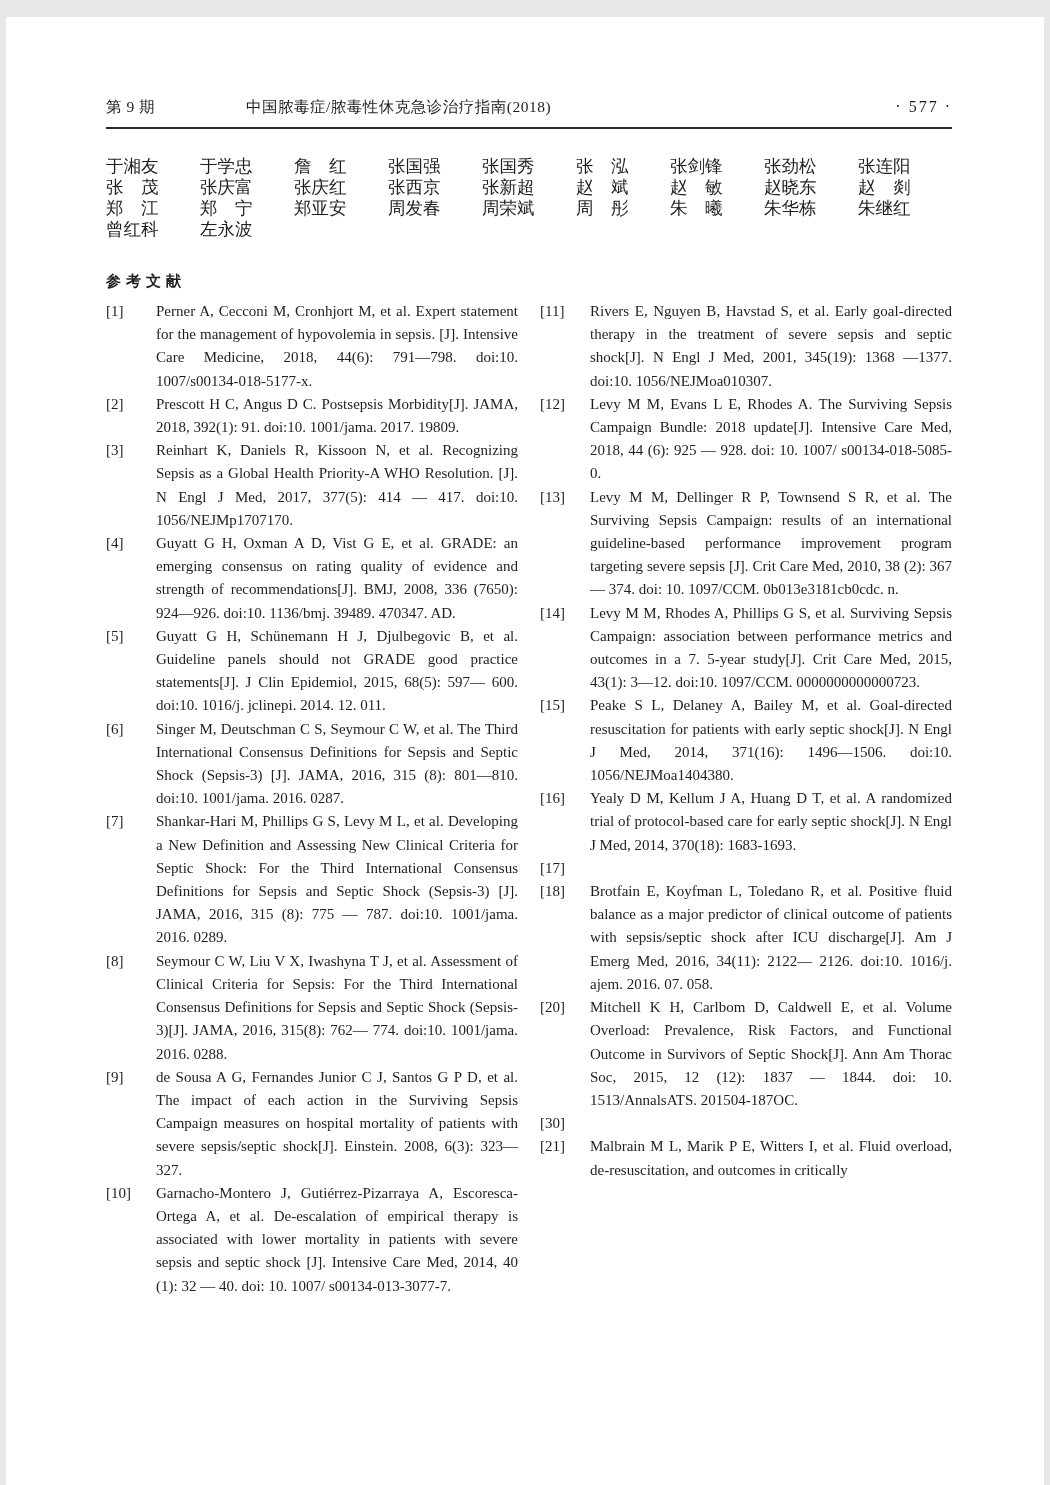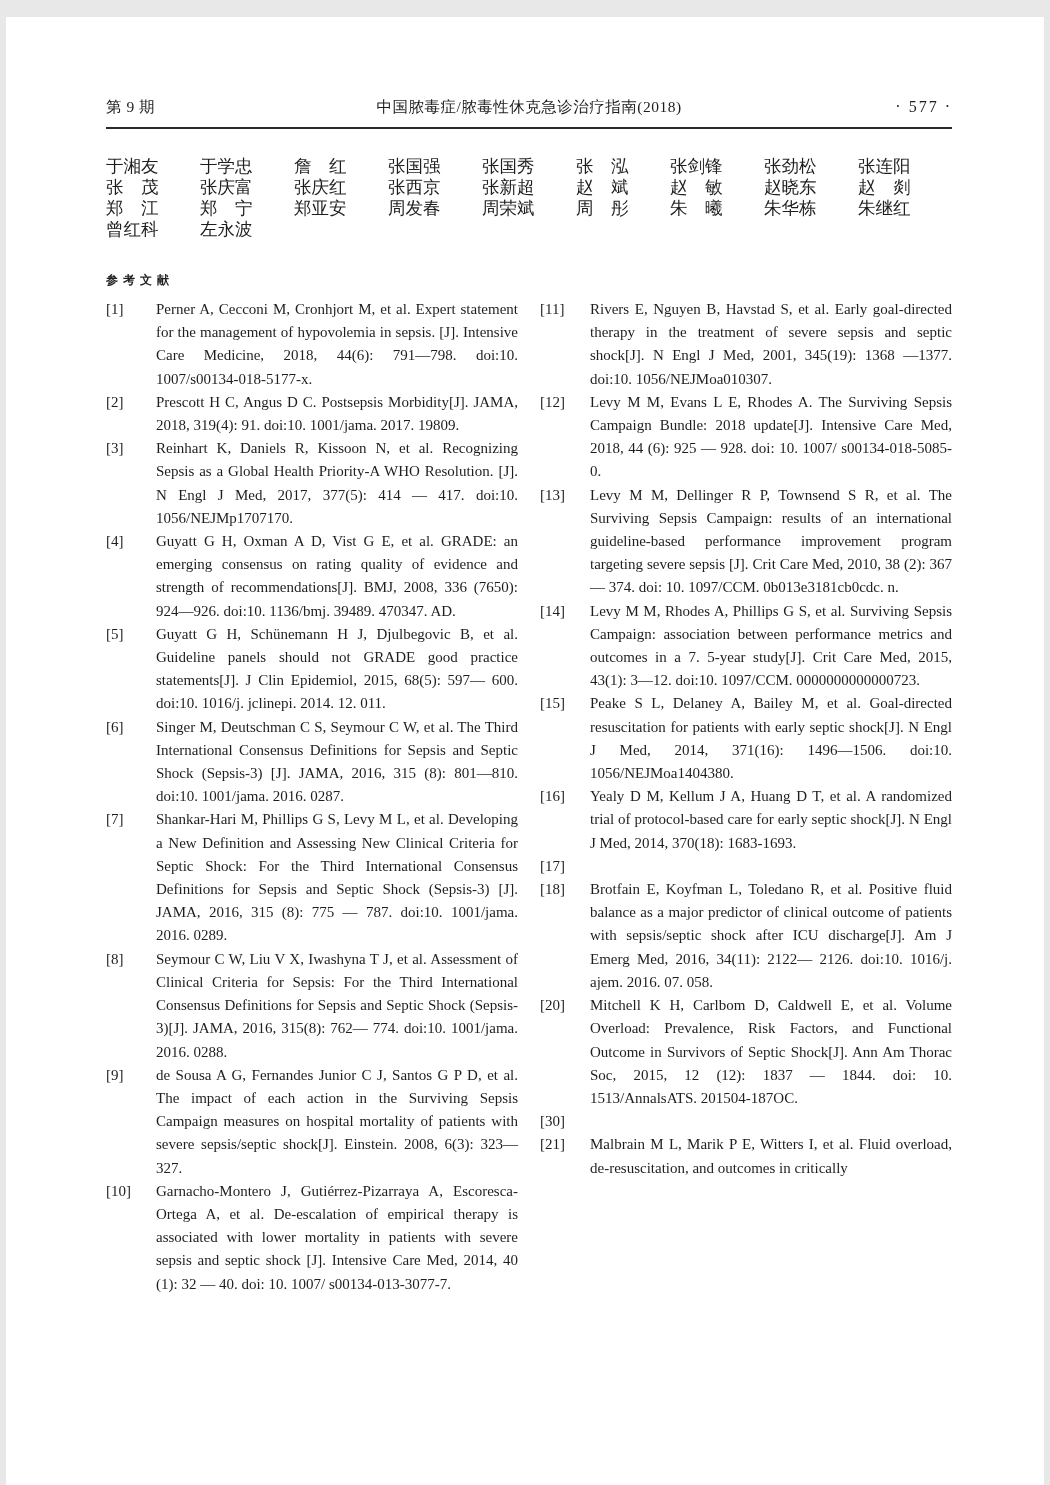--- a/index.html
+++ b/index.html
@@ -21,41 +21,41 @@
     top: 80px;
   }
   
   .header {
     display: flex;
     align-items: baseline;
     font-size: 15.5px;
     letter-spacing: 0.5px;
   }
   .header .issue { flex: 0 0 140px; text-align: left; }
-  .header .title { flex: 1; text-align: center; font-size: 15.5px; }
+  .header .title { flex: 1; font-size: 15.5px; }
   .header .pageno { flex: 0 0 140px; text-align: right; font-size: 16px; letter-spacing: 2px; }
   .header-rule {
     margin-top: 9px;
     border-bottom: 2px solid #2b2b2b;
   }
   
   .authors {
     margin-top: 27px;
     display: grid;
     grid-template-columns: repeat(9, 1fr);
     font-size: 17.5px;
     line-height: 21px;
   }
   .authors > div { white-space: pre; }
   
   .ref-heading {
     margin-top: 32px;
     font-family: "Liberation Sans", "DejaVu Sans", sans-serif;
     font-weight: 700;
-    font-size: 12px;
+    font-size: 15px;
     letter-spacing: 5px;
   }
   .ref-columns {
     margin-top: 9px;
     display: flex;
     gap: 22px;
   }
   .ref-col { width: 418px; }
   .ref {
     display: flex;
@@ -120,21 +120,21 @@
     <div class="ref-heading">参考文献</div>
 
     <div class="ref-columns">
       <div class="ref-col">
           <div class="ref">
             <div class="num">[1]</div>
             <div class="txt">Perner A, Cecconi M, Cronhjort M, et al. Expert statement for the management of hypovolemia in sepsis. [J]. Intensive Care Medicine, 2018, 44(6): 791—798. doi:10. 1007/s00134-018-5177-x.</div>
           </div>
           <div class="ref">
             <div class="num">[2]</div>
-            <div class="txt">Prescott H C, Angus D C. Postsepsis Morbidity[J]. JAMA, 2018, 319(4): 91. doi:10. 1001/jama. 2017. 19809.</div>
+            <div class="txt">Prescott H C, Angus D C. Postsepsis Morbidity[J]. JAMA, 2018, 392(1): 91. doi:10. 1001/jama. 2017. 19809.</div>
           </div>
           <div class="ref">
             <div class="num">[3]</div>
             <div class="txt">Reinhart K, Daniels R, Kissoon N, et al. Recognizing Sepsis as a Global Health Priority-A WHO Resolution. [J]. N Engl J Med, 2017, 377(5): 414 — 417. doi:10. 1056/NEJMp1707170.</div>
           </div>
           <div class="ref">
             <div class="num">[4]</div>
             <div class="txt">Guyatt G H, Oxman A D, Vist G E, et al. GRADE: an emerging consensus on rating quality of evidence and strength of recommendations[J]. BMJ, 2008, 336 (7650): 924—926. doi:10. 1136/bmj. 39489. 470347. AD.</div>
           </div>
           <div class="ref">

